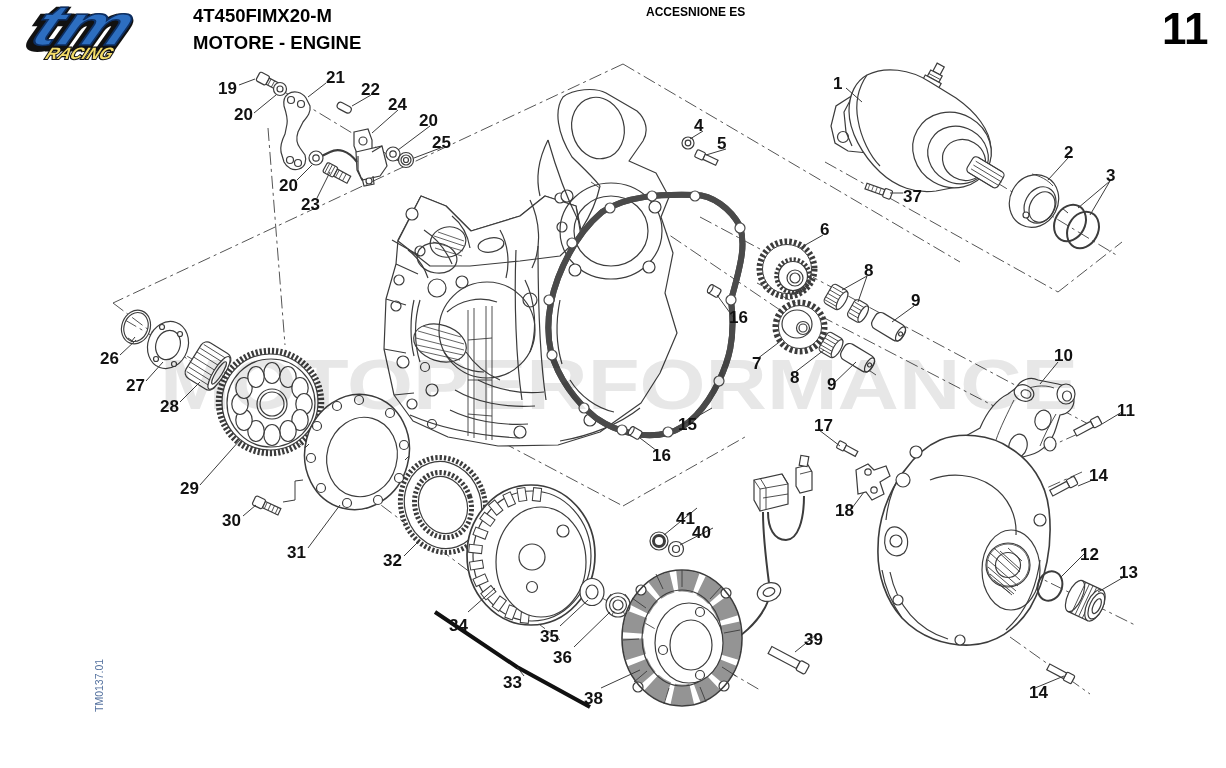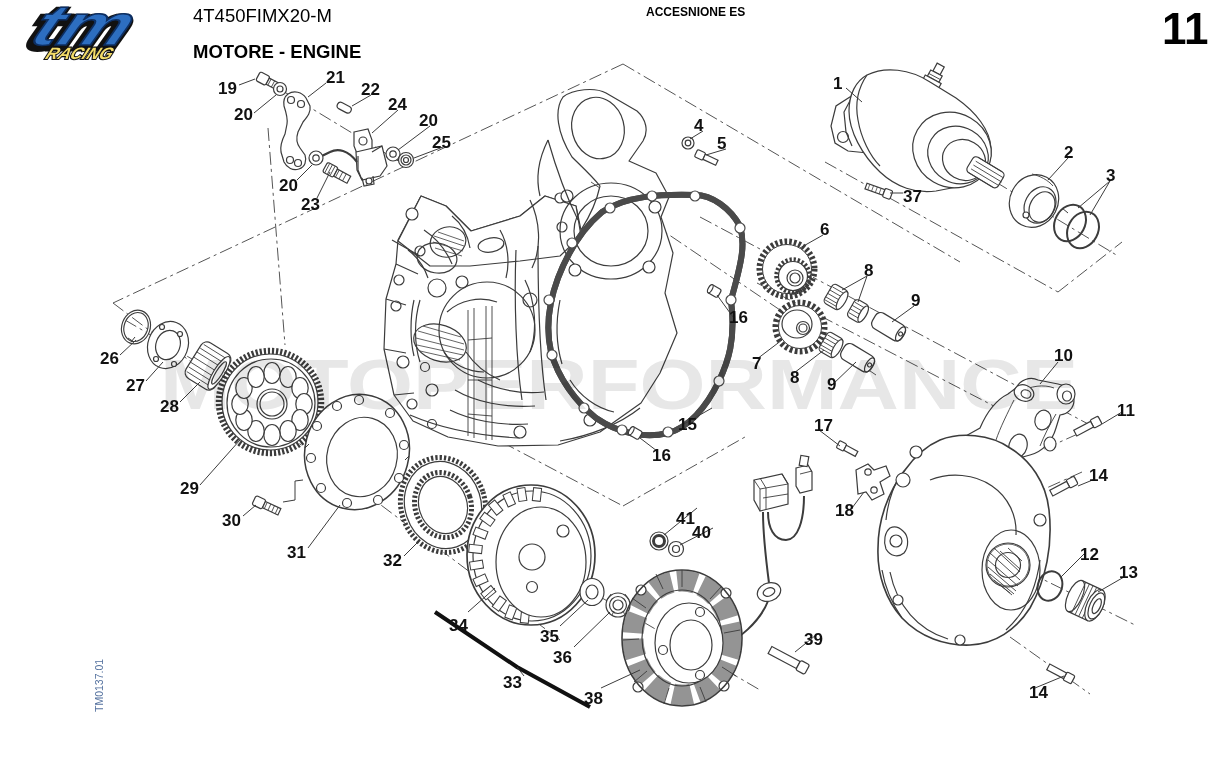--- a/index.html
+++ b/index.html
@@ -567,22 +567,22 @@
 <text x="584" y="704">38</text>
 <text x="503" y="688">33</text>
 <text x="676" y="524">41</text>
 <text x="692" y="538">40</text>
 <text x="804" y="645">39</text>
 </g>
 
 <text x="0" y="0" transform="translate(160,409) scale(1.196,1)" font-family="Liberation Sans,sans-serif" font-weight="bold" font-size="71" fill="#e7e7e7" style="mix-blend-mode:multiply">MOTOPERFORMANCE</text>
 </svg>
 
-<div style="position:absolute;left:193px;top:5px;font-weight:normal;font-size:18.5px;letter-spacing:0px">4T450FIMX20-M</div>
-<div style="position:absolute;left:193px;top:41px;font-weight:bold;font-size:18.5px;letter-spacing:0px">MOTORE - ENGINE</div>
+<div style="position:absolute;left:193px;top:5px;font-weight:bold;font-size:18.5px;letter-spacing:0px">4T450FIMX20-M</div>
+<div style="position:absolute;left:193px;top:32px;font-weight:bold;font-size:18.5px;letter-spacing:0px">MOTORE - ENGINE</div>
 <div style="position:absolute;left:646px;top:5px;font-weight:bold;font-size:12px;letter-spacing:0px">ACCESNIONE ES</div>
 <div style="position:absolute;left:1162px;top:4px;font-weight:bold;font-size:44px">11</div>
 <div style="position:absolute;left:60px;top:645px;transform:rotate(-90deg);transform-origin:0 0;font-size:11px;color:#5a79a8;letter-spacing:0.5px;width:120px">&nbsp;</div>
 <div style="position:absolute;left:93px;top:712px;transform:rotate(-90deg);transform-origin:0 0;font-size:10.5px;color:#55729f;">TM0137.01</div>
 
 <svg width="140" height="66" viewBox="0 0 140 66" style="left:22px;top:2px">
 <g transform="skewX(-24) translate(24,0)">
 <text x="-1" y="46" font-family="Liberation Sans,sans-serif" font-style="italic" font-weight="bold" font-size="58" fill="#111" stroke="#111" stroke-width="7" textLength="96" lengthAdjust="spacingAndGlyphs">tm</text>
 <text x="1" y="43" font-family="Liberation Sans,sans-serif" font-style="italic" font-weight="bold" font-size="58" fill="#2d6ec0" stroke="#0d2f63" stroke-width="1.5" textLength="96" lengthAdjust="spacingAndGlyphs">tm</text>
 <text x="24" y="57" font-family="Liberation Sans,sans-serif" font-style="italic" font-weight="bold" font-size="16.5" fill="#f3dc6a" stroke="#111" stroke-width="2.2" paint-order="stroke" textLength="66" lengthAdjust="spacingAndGlyphs">RACING</text>

